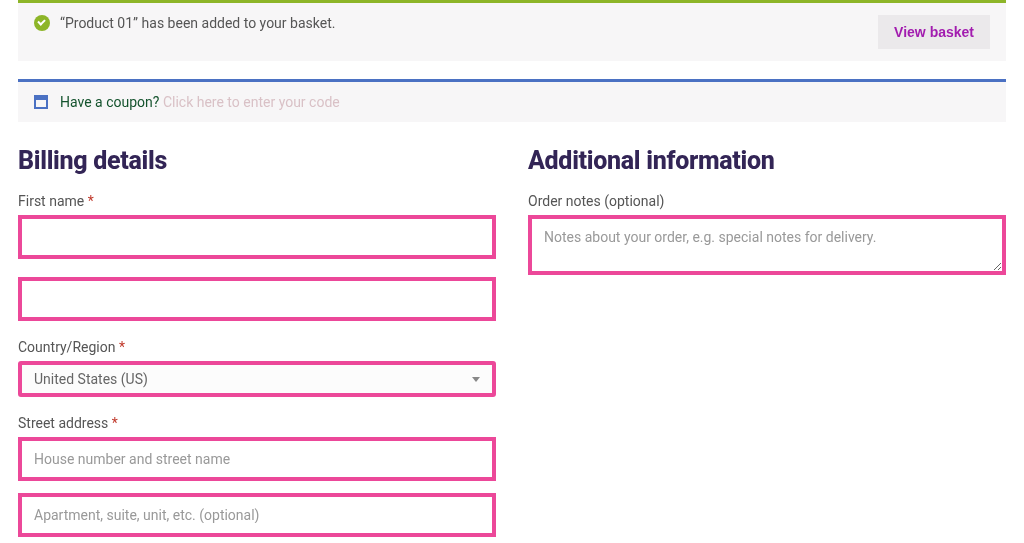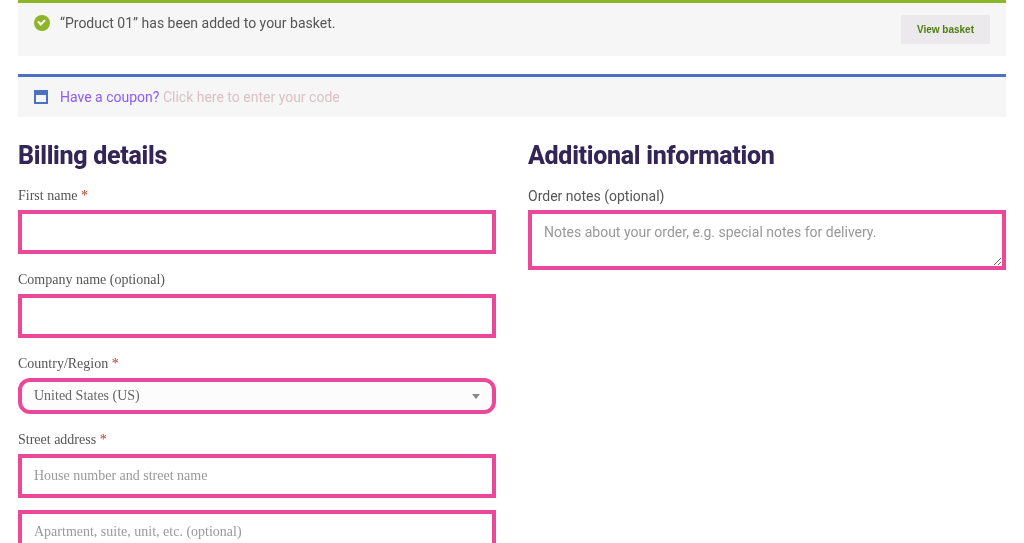--- a/index.html
+++ b/index.html
@@ -43,25 +43,25 @@
       top: 4px;
       width: 5px;
       height: 3px;
       border-left: 2px solid #fff;
       border-bottom: 2px solid #fff;
       transform: rotate(-45deg);
     }
     .btn-view-basket {
       background: #ebe9eb;
       border: none;
-      color: #4d7c0f;
+      color: #a21caf;
       font-weight: 600;
       padding: 9px 16px;
       cursor: pointer;
-      font-size: 10px;
+      font-size: 14px;
     }
     .coupon-bar {
       border-top: 3px solid #4b71c3;
       background: #f7f6f7;
       padding: 12px 16px;
       display: flex;
       align-items: center;
       gap: 12px;
       margin-bottom: 24px;
     }
@@ -74,21 +74,21 @@
     }
     .coupon-icon::after {
       content: "";
       position: absolute;
       top: -2px;
       left: -2px;
       right: -2px;
       height: 5px;
       background: #4b71c3;
     }
-    .coupon-text { color: #8b5cf6; }
+    .coupon-text { color: #14532d; }
     .coupon-link {
       color: #d9c1c6;
       text-decoration: none;
       cursor: pointer;
     }
     .columns {
       display: flex;
       gap: 32px;
     }
     .col-left { flex: 1; }
@@ -98,21 +98,20 @@
       font-size: 25px;
       font-weight: 800;
       color: #332556;
       margin-bottom: 18px;
       letter-spacing: -0.3px;
     }
     .form-row {
       display: flex;
       gap: 13px;
       margin-bottom: 18px;
-      font-family: Liberation Serif, serif;
     }
     .form-group {
       flex: 1;
       display: flex;
       flex-direction: column;
     }
     .form-group.full { width: 100%; }
     label {
       font-size: 14px;
       color: #555;
@@ -132,21 +131,21 @@
       resize: vertical;
       min-height: 48px;
     }
     textarea::placeholder, input::placeholder {
       color: #999;
     }
     .select-box {
       display: flex;
       align-items: center;
       justify-content: space-between;
-      border-radius: 12px;
+      border-radius: 3px;
       cursor: pointer;
       padding: 6px 12px;
       background: #fcfcfc;
     }
     .caret-down {
       width: 0;
       height: 0;
       border-left: 4px solid transparent;
       border-right: 4px solid transparent;
       border-top: 5px solid #888;
@@ -186,21 +185,20 @@
           <label>
             <span>First name</span>
             <span class="required">*</span>
           </label>
           <input type="text" style="">
         </div>
       </div>
 
       <div class="form-row">
         <div class="form-group full">
-          <label>Company name (optional)</label>
           <input type="text" style="">
         </div>
       </div>
 
       <div class="form-row">
         <div class="form-group full">
           <label>
             <span>Country/Region</span>
             <span class="required">*</span>
           </label>

